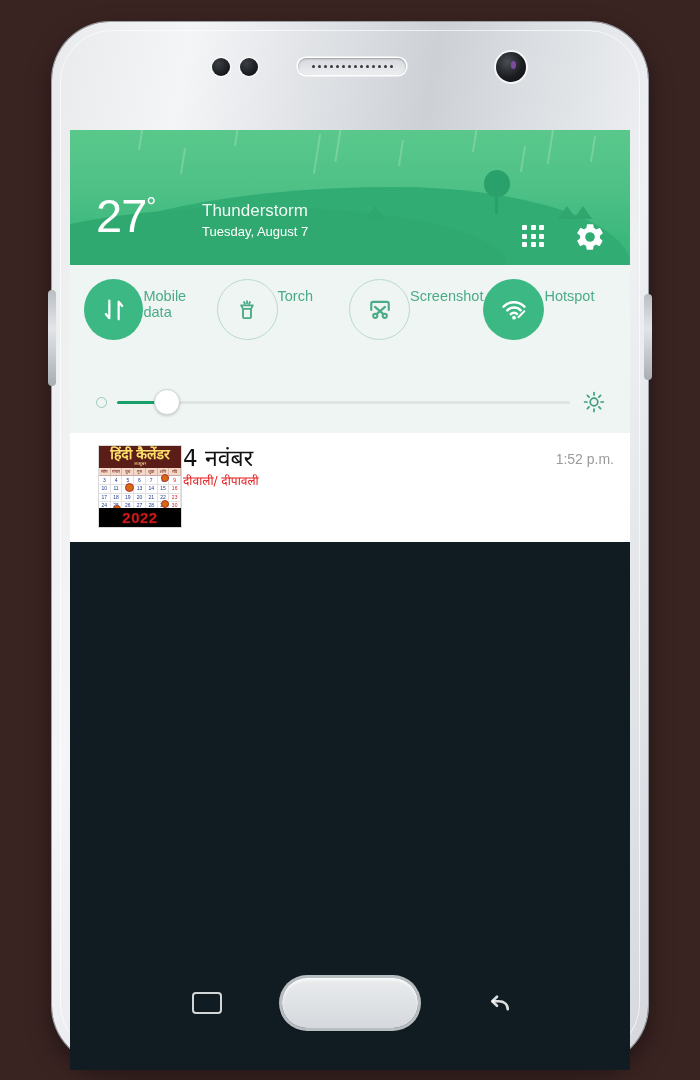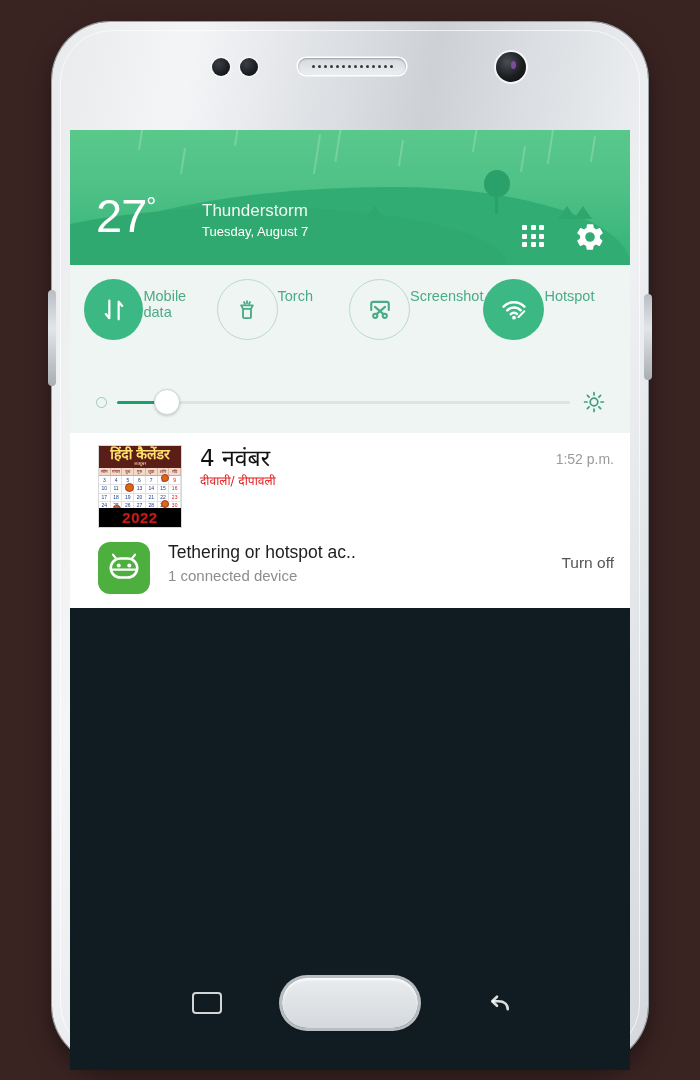--- a/index.html
+++ b/index.html
@@ -162,21 +162,21 @@
 
   
   .notif-wrap {
     position:absolute; left:0; top:303px; width:100%;
     background:#fff; padding:8px 0 10px;
   }
   .notif {
     display:flex; align-items:flex-start; padding:4px 16px 4px 28px; cursor:pointer;
   }
   .n-icon { flex:none; }
-  .n-body { flex:1; padding-left:18px; min-width:0; }
+  .n-body { flex:1; padding-left:1px; min-width:0; }
   .n-meta { flex:none; padding-left:8px; }
 
   
   .cal {
     width:84px; height:83px; background:#fff; border:1px solid #d8d8d8;
     position:relative; overflow:hidden;
   }
   .cal-hd {
     height:22px; background:#5a1d18; display:flex; flex-direction:column;
     align-items:center; justify-content:center;
@@ -573,40 +573,20 @@
         </div>
         <div class="n-body">
           <div class="n-title-hi">4 नवंबर</div>
           <div class="n-sub-hi">दीवाली/ दीपावली</div>
         </div>
         <div class="n-meta">
           <div class="n-time">1:52 p.m.</div>
         </div>
       </div>
 
-      <div class="notif" style="padding-top:10px;">
-        <div class="n-icon">
-          <div class="droid">
-            <svg width="36" height="30" viewBox="0 0 34 28">
-              <path d="M9 4.5 6.6 1.4M25 4.5l2.4-3.1" stroke="#fff" stroke-width="2.1" stroke-linecap="round" fill="none"></path>
-              <rect x="4.5" y="5" width="25" height="18" rx="9" fill="none" stroke="#fff" stroke-width="2.4"></rect>
-              <circle cx="12" cy="11.6" r="1.9" fill="#fff"></circle>
-              <circle cx="22" cy="11.6" r="1.9" fill="#fff"></circle>
-              <path d="M6.4 15.6h21.2" stroke="#fff" stroke-width="2.2" stroke-linecap="round"></path>
-            </svg>
-          </div>
-        </div>
-        <div class="n-body">
-          <div class="n-title">Tethering or hotspot ac..</div>
-          <div class="n-sub">1 connected device</div>
-        </div>
-        <div class="n-meta">
-          <div class="n-action">Turn off</div>
-        </div>
-      </div>
     </div>
 
   </div>
 
   <div class="bezel-bot">
     <div class="nav-recents"></div>
     <div class="home-key"></div>
     <svg class="nav-back" viewBox="0 0 24 24">
       <path d="M19 17c0-4-2.8-6.4-7.4-6.4H7.4" fill="none" stroke="rgba(255,255,255,.85)" stroke-width="2.1" stroke-linecap="round"></path>
       <path d="M10.4 7 6.6 10.6l3.8 3.6" fill="none" stroke="rgba(255,255,255,.85)" stroke-width="2.1" stroke-linecap="round" stroke-linejoin="round"></path>

